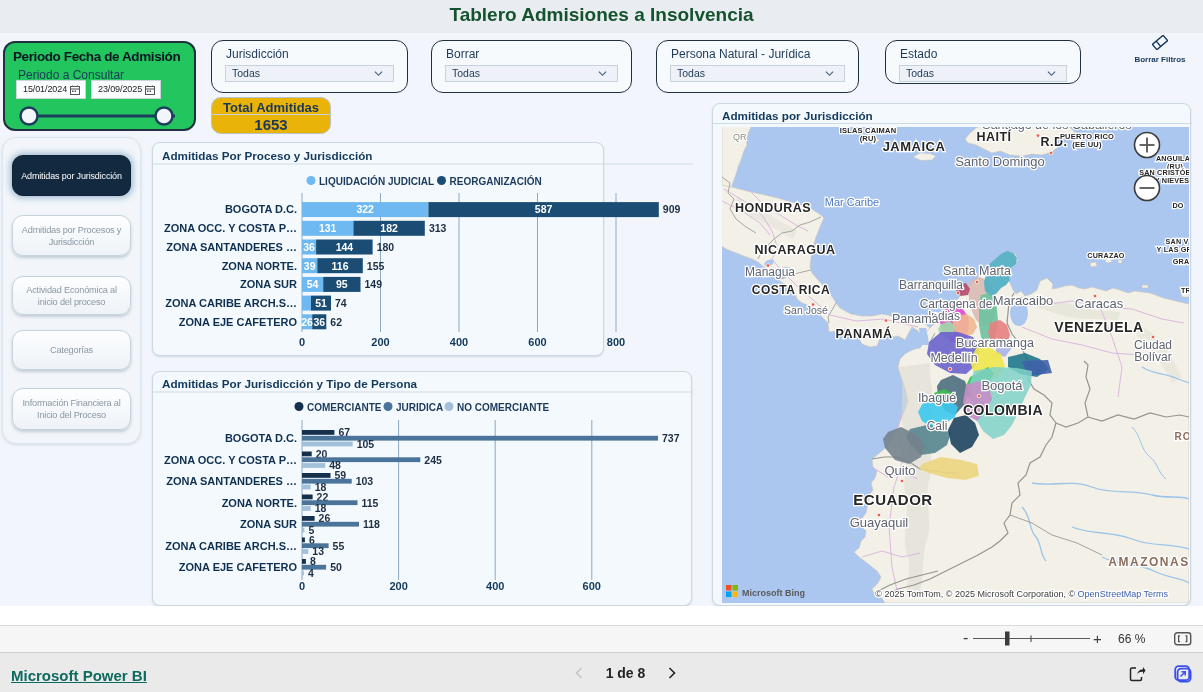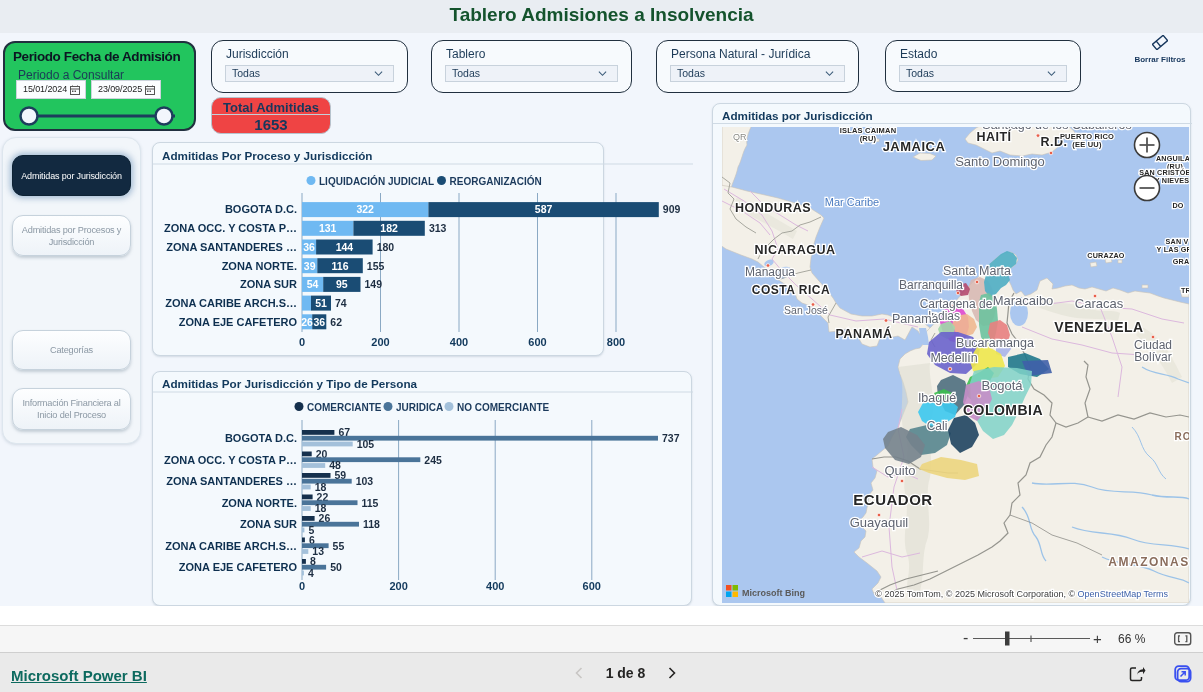--- a/index.html
+++ b/index.html
@@ -13,21 +13,21 @@
   .fcard { position:absolute; background:#f7fafd; border:1.5px solid #21303f; border-radius:12px; }
   .fcard .flabel { position:absolute; left:14px; top:6px; font-size:12px; color:#1c3a57; }
   .fcard .fselect { position:absolute; left:13px; right:13px; top:24px; height:17px; background:#eef2f8; border:1px solid #c8d2dc; font-size:10.5px; color:#1c3a57; line-height:15px; padding-left:6px; }
   .fcard .chev { position:absolute; right:10px; top:3px; width:9px; height:9px; }
   
   #periodo { left:3px; top:8px; width:193px; height:90px; background:#22c55e; border:2px solid #21303f; border-radius:12px; }
   #periodo h2 { position:absolute; left:8px; top:6px; font-size:13.5px; color:#0c1622; font-weight:bold; white-space:nowrap; letter-spacing:-0.4px; }
   #periodo .sub { position:absolute; left:13px; top:25px; font-size:12px; color:#1c3a57; }
   .datebox { position:absolute; top:37px; width:70px; height:19px; overflow:visible; border:1px solid #ccd4dc; background:#fbfdff; font-size:9px; color:#222; line-height:17px; text-align:left; padding-left:6px; letter-spacing:-0.1px; }
   
-  #total { left:211px; top:64px; width:120px; height:37px; background:#ef4444; border:1px solid #b7c3cd; border-radius:10px; }
+  #total { left:211px; top:64px; width:120px; height:37px; background:#eab308; border:1px solid #b7c3cd; border-radius:10px; }
   #total .t1 { position:absolute; top:2px; width:100%; text-align:center; font-weight:bold; font-size:13px; color:#17375c; }
   #total .hr { position:absolute; top:16px; left:0; width:100%; border-top:1px solid #c4cfd9; }
   #total .t2 { position:absolute; top:18px; width:100%; text-align:center; font-weight:bold; font-size:15px; color:#17375c; }
   
   #borrar { left:1130px; top:2px; width:60px; height:30px; text-align:center; }
   #borrar .txt { font-size:8px; font-weight:bold; color:#16365c; margin-top:1px; }
   
   #navpanel { left:2px; top:104px; width:139px; height:307px; background:#f2f6fa; border:1px solid #dde6ee; border-radius:14px; box-shadow:0 1px 3px rgba(120,140,160,.25); }
   .navbtn { position:absolute; left:12px; width:119px; border-radius:11px; text-align:center; display:flex; align-items:center; justify-content:center; font-size:9.7px; line-height:12px; padding:2px 4px; }
   .navbtn.sel { background:#122940; color:#fff; border:1px solid #0d2234; box-shadow:0 0 6px 2px rgba(140,170,200,.8); }
@@ -87,32 +87,32 @@
         </svg>
       <div class="txt">Borrar Filtros</div>
     </div>
     <div class="fcard" style="left:211px;top:7px;width:197px;height:53px;">
       <div class="flabel">Jurisdicción</div>
       <div class="fselect">Todas<svg class="chev" viewBox="0 0 10 10">
             <path d="M1,3 L5,7 L9,3" fill="none" stroke="#3a5a78" stroke-width="1.2"></path>
           </svg></div>
     </div>
     <div class="fcard" style="left:431px;top:7px;width:201px;height:53px;">
-      <div class="flabel">Tablero</div>
+      <div class="flabel">Borrar</div>
       <div class="fselect">Todas<svg class="chev" viewBox="0 0 10 10">
             <path d="M1,3 L5,7 L9,3" fill="none" stroke="#3a5a78" stroke-width="1.2"></path>
           </svg></div>
     </div>
     <div class="fcard" style="left:656px;top:7px;width:203px;height:53px;">
       <div class="flabel">Persona Natural - Jurídica</div>
       <div class="fselect">Todas<svg class="chev" viewBox="0 0 10 10">
             <path d="M1,3 L5,7 L9,3" fill="none" stroke="#3a5a78" stroke-width="1.2"></path>
           </svg></div>
     </div>
-    <div class="fcard" style="left:885px;top:7px;width:196px;height:52px;">
+    <div class="fcard" style="left:885px;top:7px;width:196px;height:44px;">
       <div class="flabel">Estado</div>
       <div class="fselect">Todas<svg class="chev" viewBox="0 0 10 10">
             <path d="M1,3 L5,7 L9,3" fill="none" stroke="#3a5a78" stroke-width="1.2"></path>
           </svg></div>
     </div>
     <div id="navpanel" class="abs"></div>
     <div class="vcard" style="left:152px;top:109px;width:452px;height:214px;text-align:right;">
 <svg class="abs" style="left:0;top:0;" width="540" height="214" viewBox="0 0 540 214">
 <text x="9" y="17" font-size="11.7" font-weight="bold" fill="#12395c">Admitidas Por Proceso y Jurisdicción</text>
 <line x1="0" y1="21" x2="540" y2="21" stroke="#cfdae4" stroke-width="1"></line>
@@ -400,20 +400,21 @@
               <rect x="10.5" y="458" width="5.5" height="5.5" fill="#7fba00"></rect>
               <rect x="4" y="464.5" width="5.5" height="5.5" fill="#00a4ef"></rect>
               <rect x="10.5" y="464.5" width="5.5" height="5.5" fill="#ffb900"></rect>
               <text x="20" y="469" font-size="9" fill="#5a5a5a" font-weight="bold">Microsoft Bing</text>
             </g>
 </svg>
 </div>
     </div>
     <div class="navbtn sel" style="top:122px;height:41px;font-size:9px;white-space:nowrap;padding:2px 0;letter-spacing:-0.15px;">Admitidas por Jurisdicción</div>
     <div class="navbtn uns" style="top:182px;height:41px;">Admitidas por Procesos y<br>Jurisdicción</div>
+    <div class="navbtn uns" style="top:243px;height:39px;">Actividad Económica al<br>inicio del proceso</div>
     <div class="navbtn uns" style="top:297px;height:40px;">Categorías</div>
     <div class="navbtn uns" style="top:355px;height:42px;">Información Financiera al<br>Inicio del Proceso</div>
   </div>
   <div id="strip1" class="abs"></div>
   <div id="zoombar" class="abs">
     <svg class="abs" style="left:950px;top:0px;" width="253" height="27" viewBox="0 0 253 27">
       <text x="13" y="17" font-size="16" fill="#3c3c3c">-</text>
       <line x1="23" y1="12.5" x2="140" y2="12.5" stroke="#5a5a5a" stroke-width="1.2"></line>
       <rect x="55" y="5.5" width="4.5" height="14" fill="#3c3c3c"></rect>
       <line x1="81" y1="9.5" x2="81" y2="16" stroke="#5a5a5a" stroke-width="1.2"></line>

